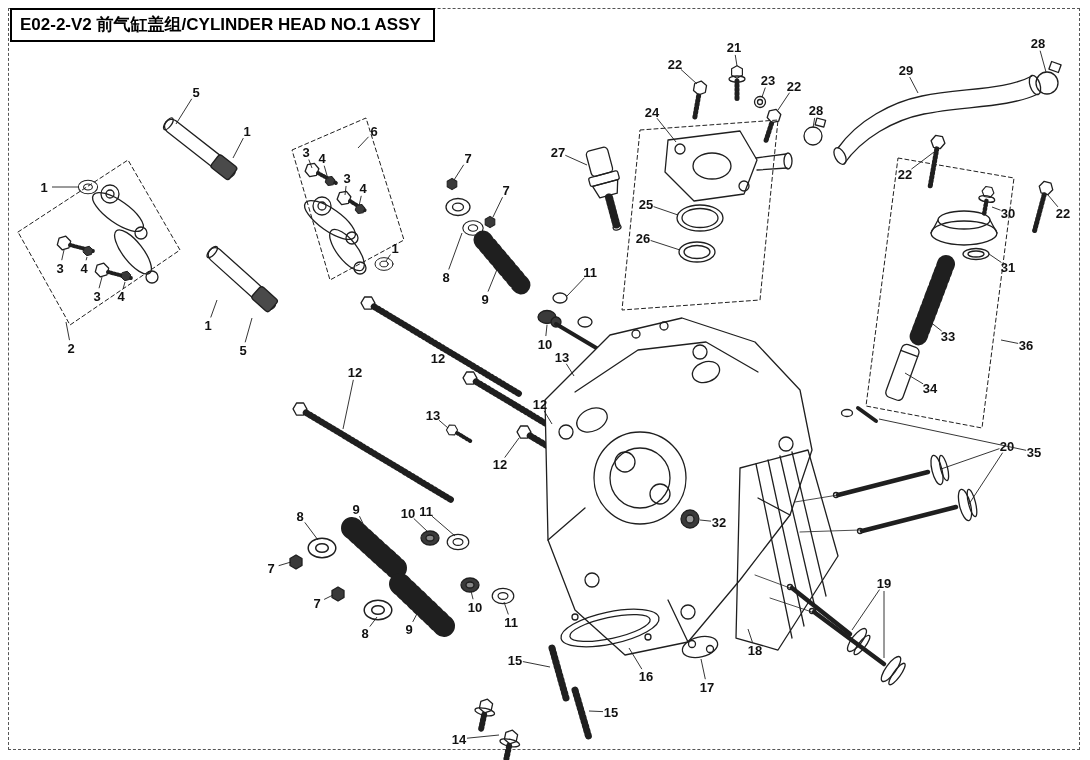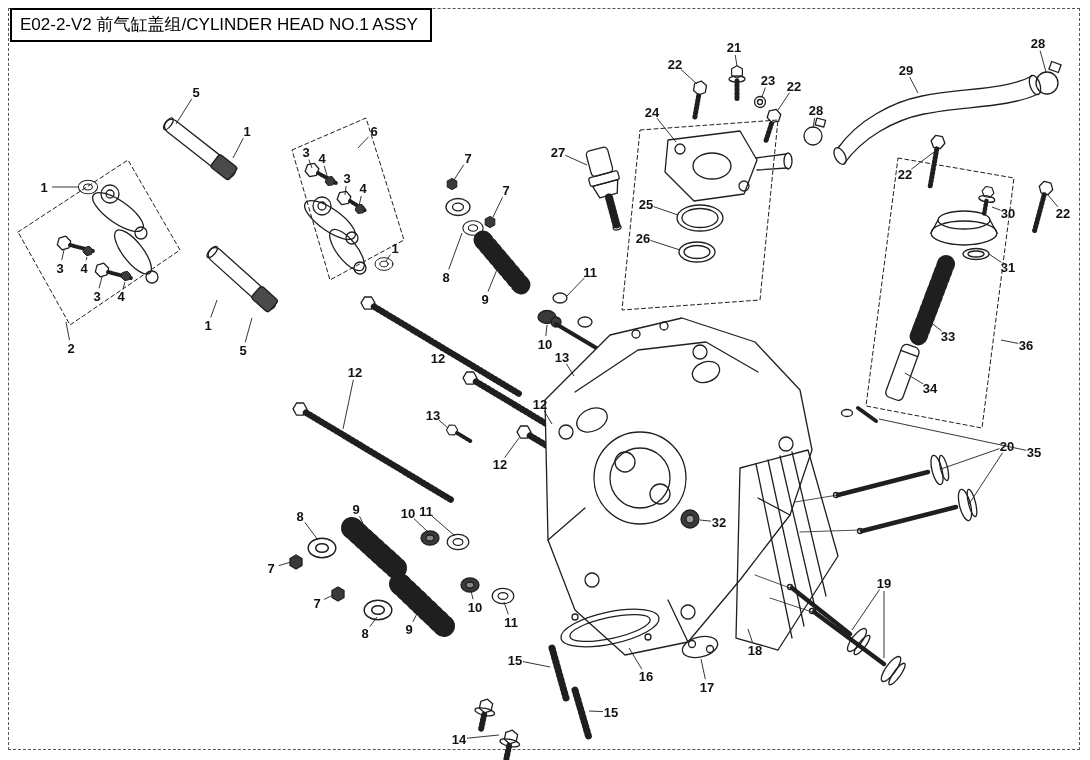--- a/index.html
+++ b/index.html
@@ -1,21 +1,21 @@
 <!DOCTYPE html>
 <html><head>
 <meta charset="utf-8">
 <style>
   html,body{margin:0;padding:0;background:#fff}
   .stage{position:relative;width:1090px;height:760px;background:#fff;overflow:hidden;
          font-family:"Liberation Sans",sans-serif;}
   .outer-border{position:absolute;left:8px;top:8px;width:1072px;height:742px;
                 border:1px dashed #555;box-sizing:border-box;pointer-events:none}
   .title-box{position:absolute;left:10px;top:8px;background:#fff;border:2px solid #000;
-             padding:3px 12px 4px 8px;font-weight:normal;font-size:17px;white-space:nowrap;z-index:5}
+             padding:3px 12px 4px 8px;font-weight:bold;font-size:17px;white-space:nowrap;z-index:5}
   svg.diagram{position:absolute;left:0;top:0;width:1090px;height:760px}
   .p{stroke:#1f1f1f;fill:none;stroke-width:1.3;stroke-linejoin:round;stroke-linecap:round}
   .dash{stroke-dasharray:4 3;stroke-width:1}
   .thin{stroke-width:0.8}
   #callouts line{stroke:#1f1f1f;stroke-width:0.9}
   #callouts text{font-family:"Liberation Sans",sans-serif;font-weight:bold;font-size:13px;
                  fill:#111;text-anchor:middle;dominant-baseline:central}
 </style>
 </head>
 <body>

